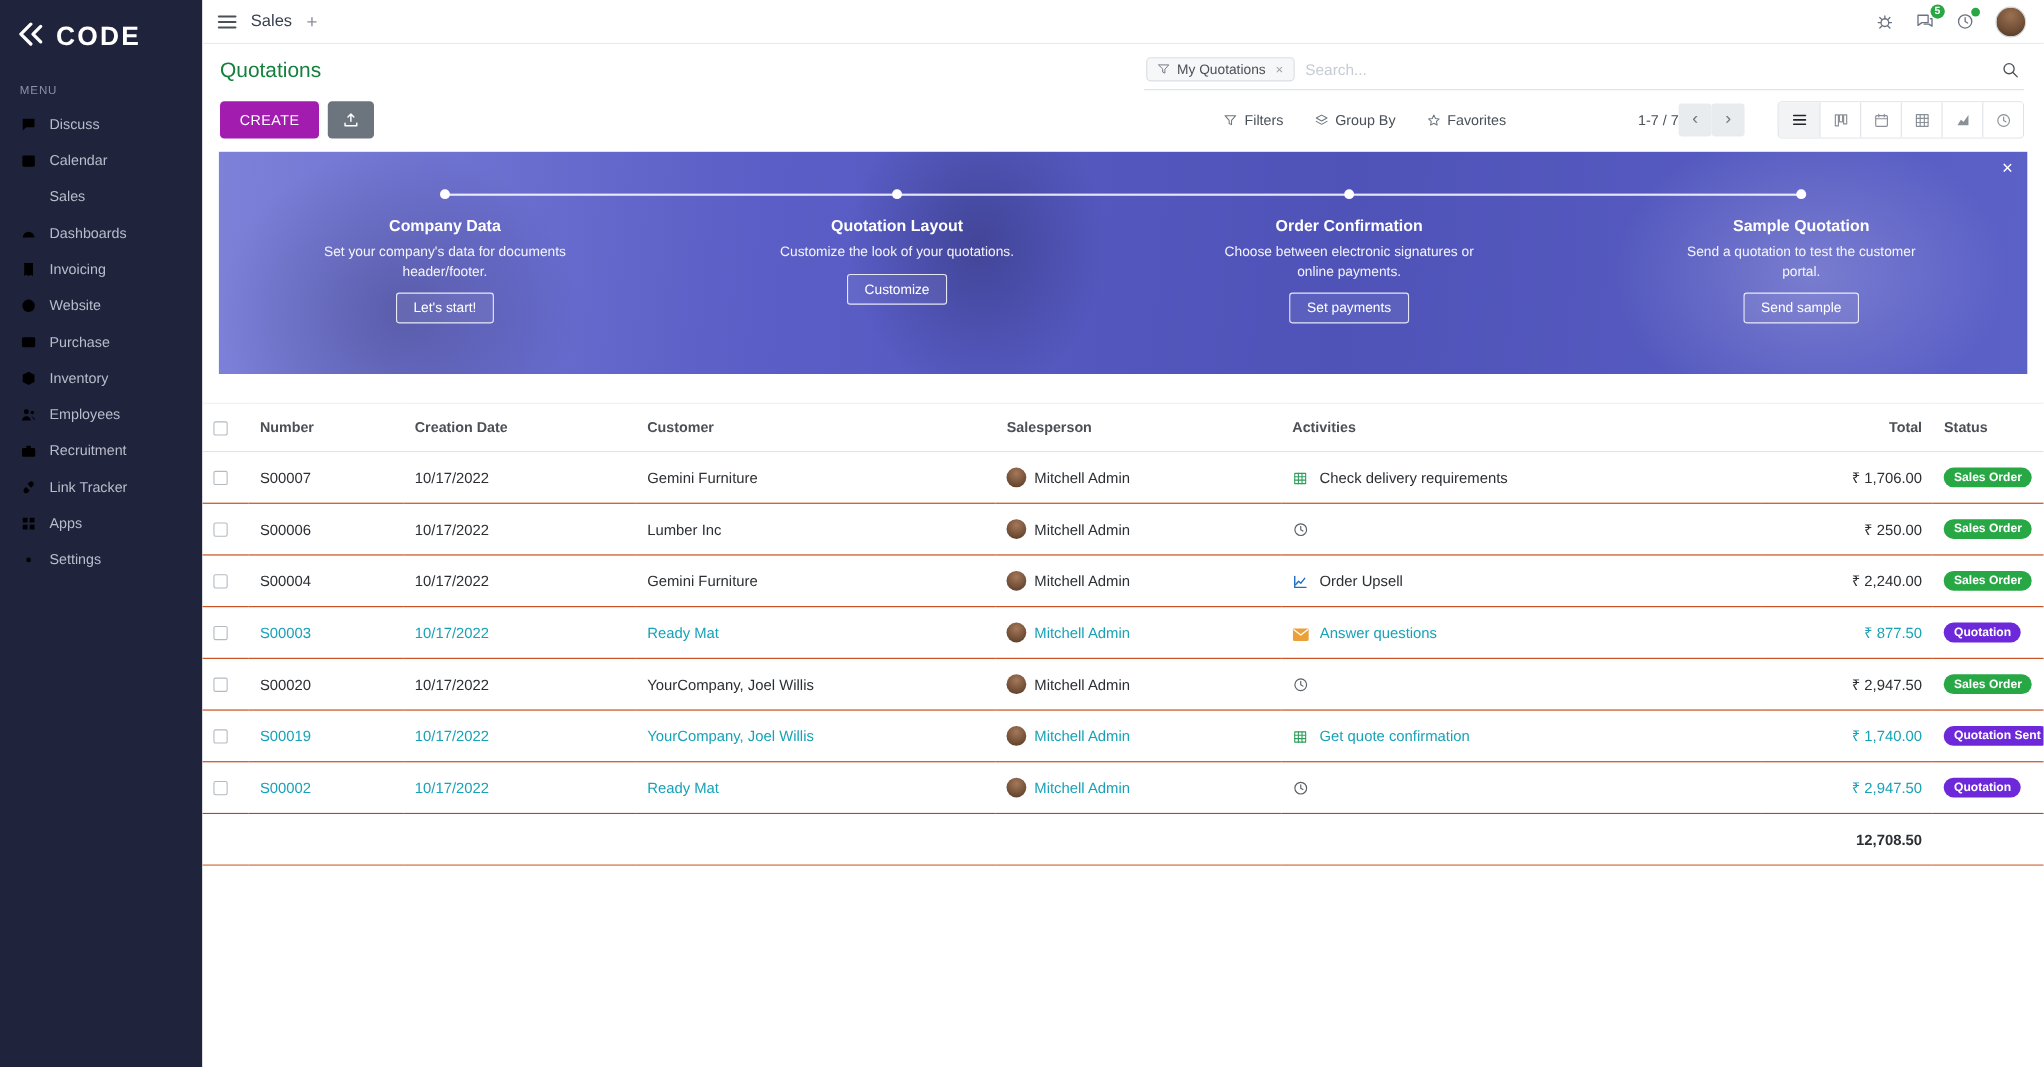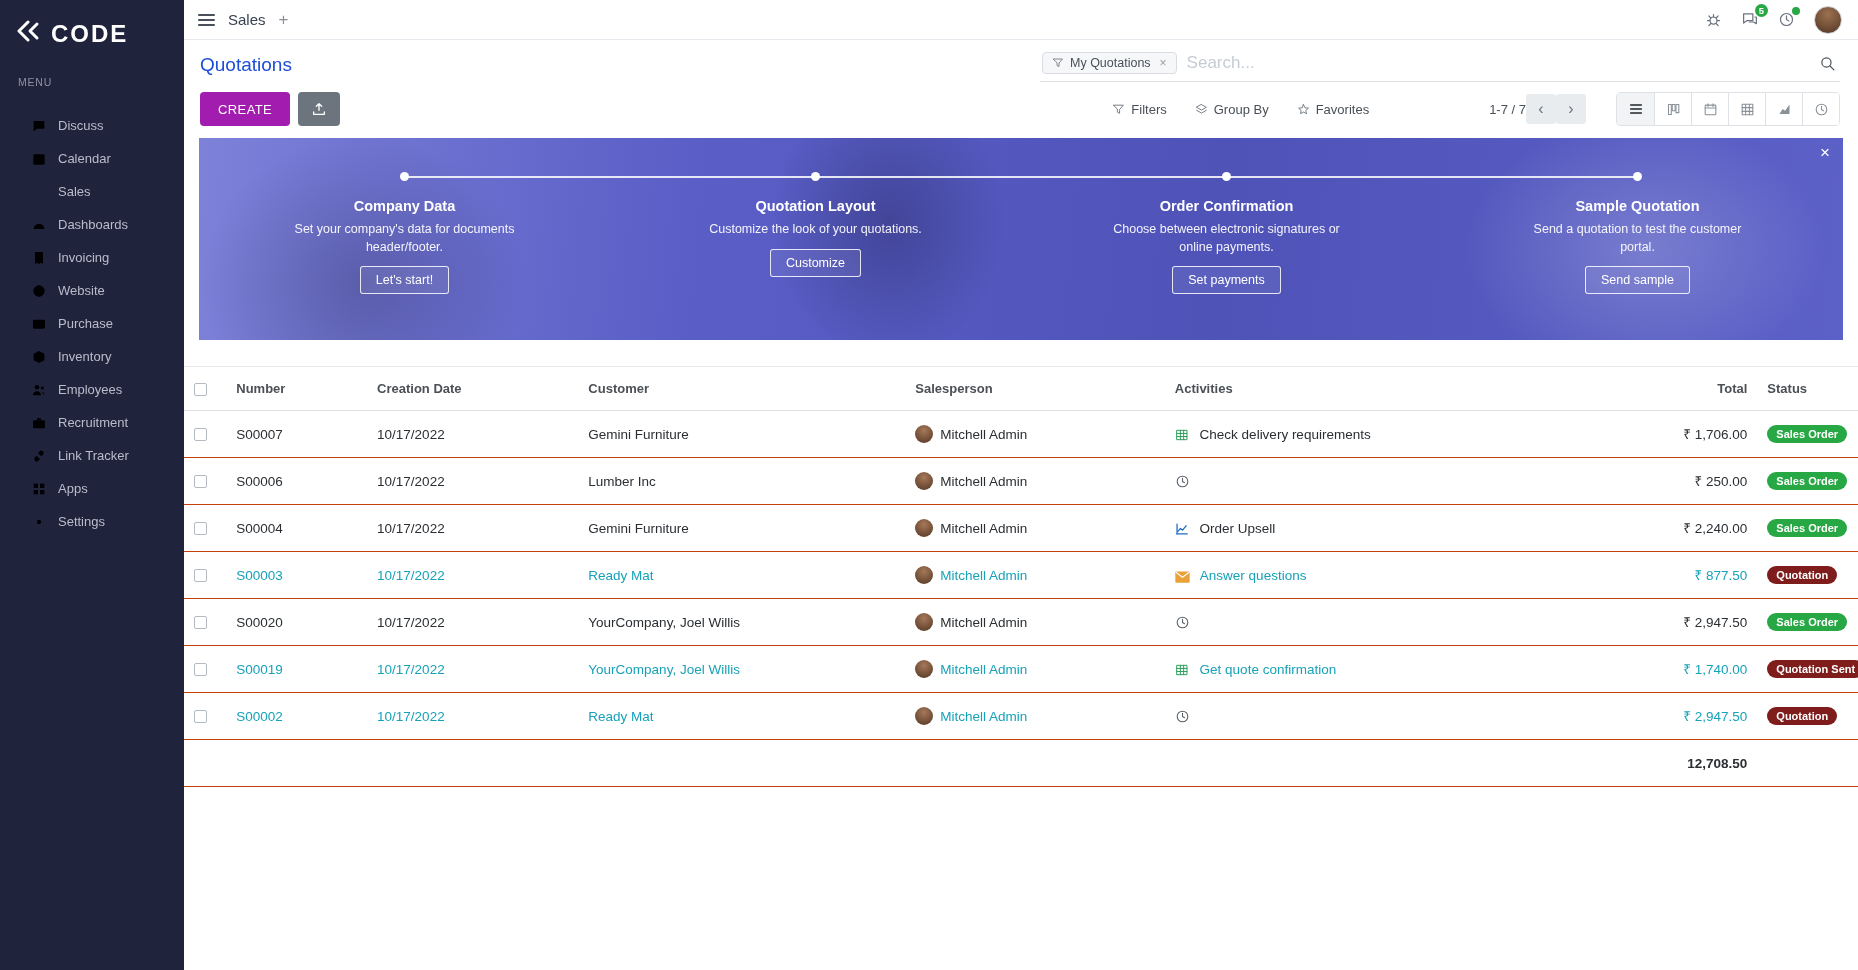--- a/index.html
+++ b/index.html
@@ -12,21 +12,21 @@
   }
   svg { display:block; }
   .ic { fill:none; stroke:currentColor; stroke-width:1.7; stroke-linecap:round; stroke-linejoin:round; }
 
   
   .sidebar { width:184px; flex-shrink:0; background:#20233c; height:970px; color:#b4b8c6; }
   .logo { display:flex; align-items:flex-start; gap:9px; padding:20px 16px 14px; color:#fff; }
   .logo-mark { color:#fff; }
   .logo-text { font-size:24px; font-weight:700; letter-spacing:2px; }
   .menu-label { padding:14px 18px 8px; font-size:10.5px; letter-spacing:.8px; color:#8d92a6; }
-  .nav { list-style:none; margin:13px; padding:0; }
+  .nav { list-style:none; margin:0; padding:0; }
   .nav li { display:flex; align-items:center; gap:11px; height:33px; padding:0 18px; font-size:13px; color:#b9bdcb; cursor:pointer; }
   .nav li .si { width:16px; height:16px; color:#8f94a8; flex-shrink:0; }
 
   
   .main { flex:1; min-width:0; display:flex; flex-direction:column; background:#fff; }
 
   
   .topbar { height:40px; flex-shrink:0; display:flex; align-items:center; justify-content:space-between; padding:0 16px 0 14px; border-bottom:1px solid #e7eaee; }
   .tb-left { display:flex; align-items:center; gap:13px; }
   .burger { width:17px; display:flex; flex-direction:column; gap:3px; cursor:pointer; }
@@ -36,25 +36,25 @@
   .tb-right { display:flex; align-items:center; gap:19px; }
   .tb-icon { position:relative; color:#6b7280; cursor:pointer; }
   .tb-badge { position:absolute; top:-7px; right:-9px; background:#28a745; color:#fff; font-size:9.5px; font-weight:700; padding:1px 4px; border-radius:8px; line-height:1.2; }
   .tb-dot { position:absolute; top:-4px; right:-5px; width:8px; height:8px; border-radius:50%; background:#28a745; }
   .avatar { width:28px; height:28px; border-radius:50%; cursor:pointer; border:1px solid #cfd4da;
     background: radial-gradient(circle at 50% 28%, #9a7050 0%, #7c573d 45%, #4e3322 100%); }
 
   
   .cp { padding:10px 18px 0 16px; flex-shrink:0; }
   .cp-row1 { display:flex; align-items:flex-start; justify-content:space-between; }
-  .page-title { margin:4px 0 0; font-size:19px; font-weight:400; color:#1d4ed8; }
+  .page-title { margin:4px 0 0; font-size:19px; font-weight:400; color:#15803d; }
   .searchbar { width:800px; display:flex; align-items:center; gap:8px; border-bottom:1px solid #dde1e6; padding:2px 4px 7px 2px; }
   .facet { display:inline-flex; align-items:center; gap:6px; border:1px solid #d9dde3; background:#f6f7f9; border-radius:4px; padding:3px 9px; font-size:12.5px; color:#495057; cursor:pointer; }
   .facet .fx { color:#9aa0a8; font-size:12px; margin-left:3px; cursor:pointer; }
-  .search-input { flex:1; border:none; outline:none; font-size:17px; color:#495057; background:transparent; }
+  .search-input { flex:1; border:none; outline:none; font-size:14px; color:#495057; background:transparent; }
   .search-input::placeholder { color:#c6ccd4; }
   .mag { color:#495057; cursor:pointer; }
 
   .cp-row2 { display:flex; align-items:center; margin-top:10px; }
   .btn { height:34px; border:none; border-radius:4px; font-size:13px; cursor:pointer; font-family:inherit; }
   .btn-create { background:#a21caf; color:#fff; padding:0 18px; font-weight:500; letter-spacing:.4px; }
   .btn-export { background:#6c757d; color:#fff; width:42px; margin-left:8px; display:flex; align-items:center; justify-content:center; }
   .tools { margin-left:auto; display:flex; align-items:center; gap:28px; font-size:13px; color:#495057; margin-right:120px; }
   .tool { display:flex; align-items:center; gap:6px; cursor:pointer; }
   .tool svg { color:#6c757d; }
@@ -87,21 +87,21 @@
   table.otable { width:100%; border-collapse:collapse; table-layout:fixed; font-size:13.5px; border-top:1px solid #e8ebee; }
   .otable th { height:44px; text-align:left; font-weight:600; font-size:13px; color:#4b5056; padding:0 10px; border-bottom:1px solid #dfe3e7; white-space:nowrap; overflow:hidden; }
   .otable td { height:47px; padding:0 10px; border-bottom:1px solid #c2410c; color:#2b2f33; white-space:nowrap; overflow:hidden; }
   .otable .ta-r { text-align:right; }
   .cb { display:inline-block; width:13px; height:13px; border:1px solid #b3bac1; border-radius:2px; background:#fff; vertical-align:middle; cursor:pointer; }
   .sp-avatar { display:inline-block; width:18px; height:18px; border-radius:50%; vertical-align:-4px; margin-right:7px;
     background: radial-gradient(circle at 50% 30%, #a5785a 0%, #7c573d 50%, #503524 100%); }
   tr[data-variant="accent"] td { color:#17a2b8; }
   .badge { display:inline-block; padding:3px 9px; border-radius:10px; color:#fff; font-size:11px; font-weight:700; white-space:nowrap; }
   .badge[data-type="success"] { background:#28a745; }
-  .badge[data-type="info"] { background:#7f1d1d; }
+  .badge[data-type="info"] { background:#6d28d9; }
   .aicon { display:none; vertical-align:-3px; margin-right:7px; }
   td[data-aicon="clock"] .i-clock { display:inline-block; }
   td[data-aicon="sheet"] .i-sheet { display:inline-block; }
   td[data-aicon="chart"] .i-chart { display:inline-block; }
   td[data-aicon="mail"]  .i-mail  { display:inline-block; }
   .i-clock { color:#5a6168; }
   .i-sheet { color:#2e9e5b; }
   .i-chart { color:#1f6dc2; }
   .i-mail  { color:#eba13a; }
   tfoot td { height:44px; font-weight:700; color:#212529; border-bottom:1px solid #edf0f2; }

